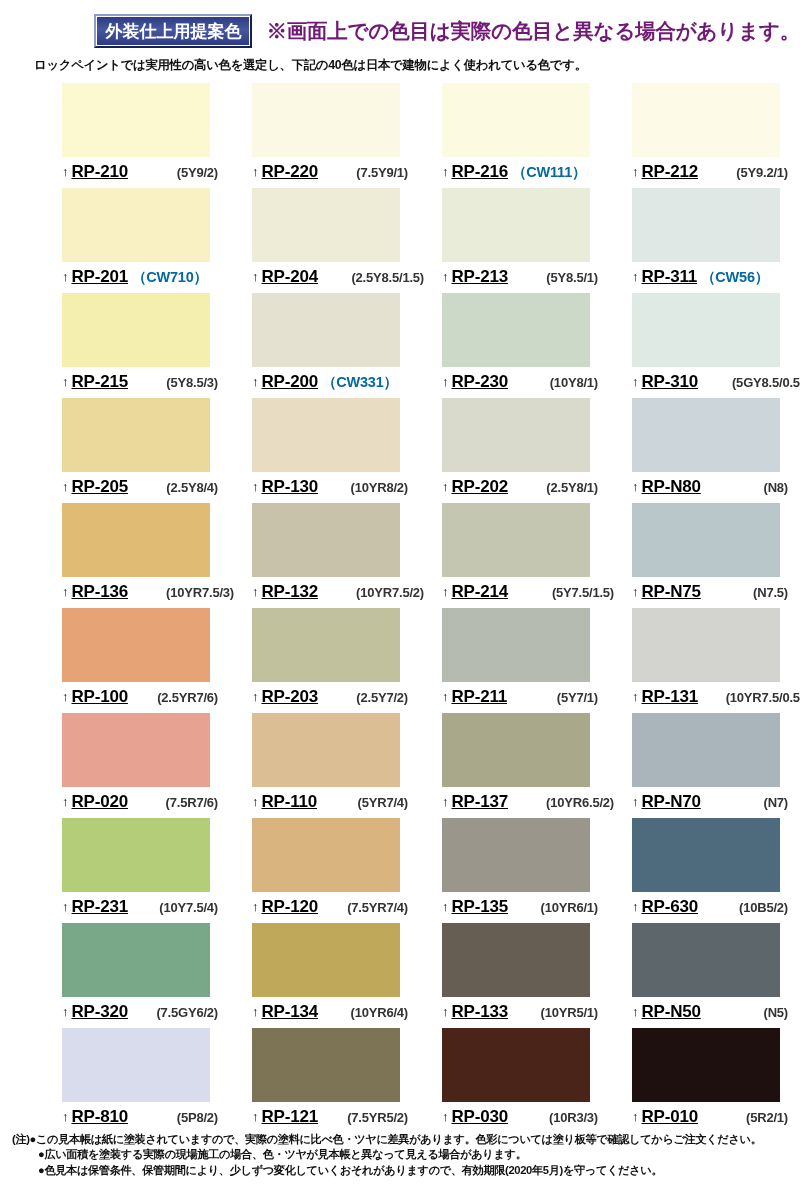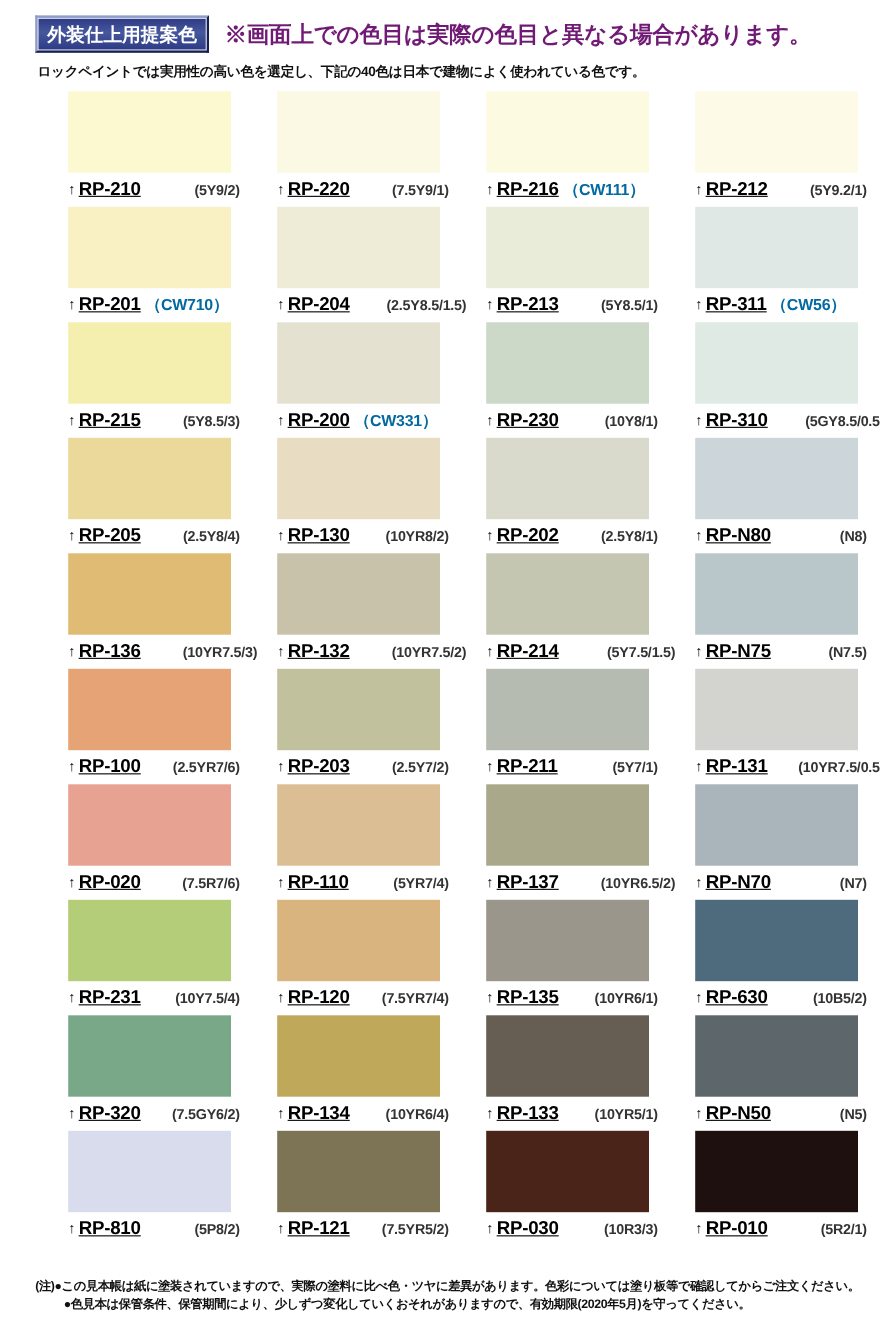--- a/index.html
+++ b/index.html
@@ -17,21 +17,22 @@
   }
 
   
   .header {
     padding: 14px 0 0 0;
     display: block;
   }
   .header-row {
     display: flex;
     align-items: center;
-    padding-left: 32px;
+    padding-left: 64px;
+    justify-content: flex-end;
   }
   .badge {
     display: inline-flex;
     align-items: center;
     justify-content: center;
     height: 30px;
     padding: 0 9px;
     background: linear-gradient(180deg,#2b3a82 0%, #47579e 45%, #2b3a82 100%);
     color: #ffffff;
     font-size: 17px;
@@ -117,23 +118,23 @@
     margin-left: 4px;
     font-size: 14.5px;
     color: #0369a1;
     padding-right: 0;
   }
 
   
   .footer {
     position: absolute;
     left: 0;
-    bottom: 6px;
+    bottom: 22px;
     width: 100%;
-    padding-left: 32px;
+    padding-left: 12px;
     box-sizing: border-box;
     font-size: 11.2px;
     font-weight: bold;
     line-height: 15.5px;
     letter-spacing: -0.35px;
     color: #111111;
   }
   .footer-line {
     white-space: nowrap;
   }
@@ -478,14 +479,15 @@
         <span class="code">RP-010</span>
         <span class="munsell">(5R2/1)</span>
       </div>
     </div>
   </div>
 
 <div class="footer">
   <div class="footer-line">
     <span class="note-mark">(注)</span><span>●この見本帳は紙に塗装されていますので、実際の塗料に比べ色・ツヤに差異があります。色彩については塗り板等で確認してからご注文ください。</span>
   </div>
+  <div class="footer-line bullet">●広い面積を塗装する実際の現場施工の場合、色・ツヤが見本帳と異なって見える場合があります。</div>
   <div class="footer-line bullet">●色見本は保管条件、保管期間により、少しずつ変化していくおそれがありますので、有効期限(2020年5月)を守ってください。</div>
 </div>
 
 </body></html>

